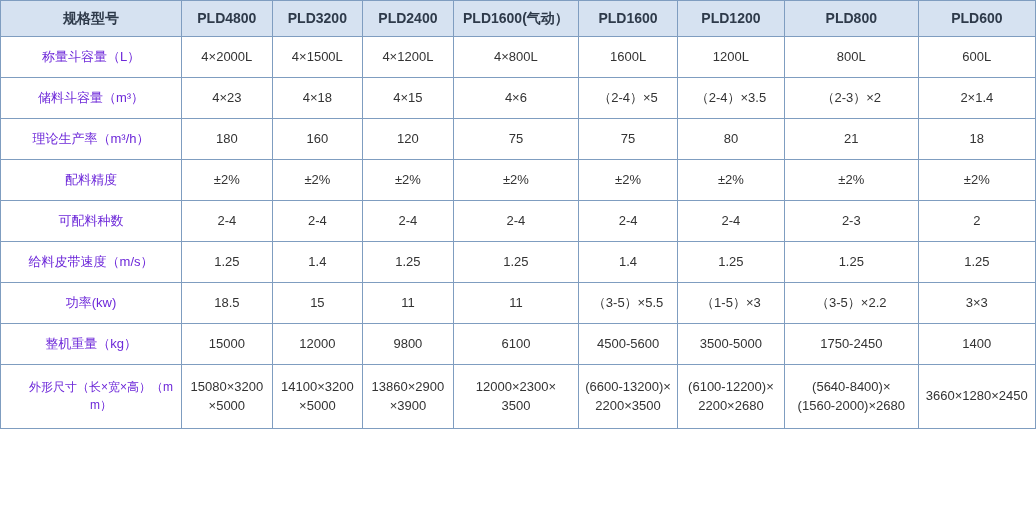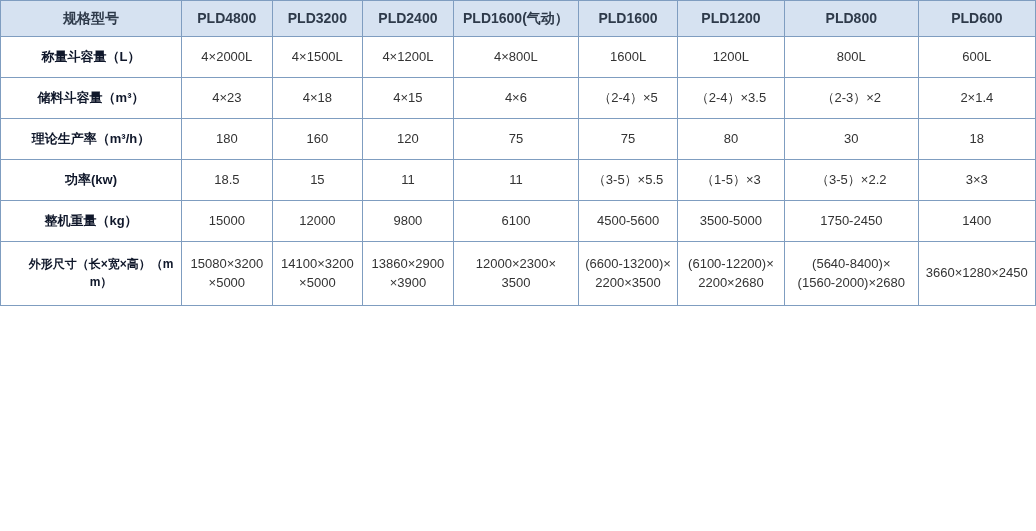--- a/index.html
+++ b/index.html
@@ -48,22 +48,21 @@
   }
   table.spec tbody td {
     height: 41px;
     background: #ffffff;
   }
   table.spec tbody tr.tall td {
     height: 64px;
   }
   table.spec tbody td.label {
     font-size: 13px;
-    color: #0f172a;
-    font-weight: bold;
+    color: #6d28d9;
   }
   table.spec tbody tr.tall td.label {
     font-size: 12px;
     padding-left: 23px;
   }
   .cellwrap {
     display: block;
     white-space: pre-line;
   }
 </style>
@@ -119,22 +118,55 @@
       <td>2×1.4</td>
     </tr>
     <tr>
       <td class="label">理论生产率（m³/h）</td>
       <td>180</td>
       <td>160</td>
       <td>120</td>
       <td>75</td>
       <td>75</td>
       <td>80</td>
-      <td>30</td>
+      <td>21</td>
       <td>18</td>
+    </tr>
+    <tr>
+      <td class="label">配料精度</td>
+      <td>±2%</td>
+      <td>±2%</td>
+      <td>±2%</td>
+      <td>±2%</td>
+      <td>±2%</td>
+      <td>±2%</td>
+      <td>±2%</td>
+      <td>±2%</td>
+    </tr>
+    <tr>
+      <td class="label">可配料种数</td>
+      <td>2-4</td>
+      <td>2-4</td>
+      <td>2-4</td>
+      <td>2-4</td>
+      <td>2-4</td>
+      <td>2-4</td>
+      <td>2-3</td>
+      <td>2</td>
+    </tr>
+    <tr>
+      <td class="label">给料皮带速度（m/s）</td>
+      <td>1.25</td>
+      <td>1.4</td>
+      <td>1.25</td>
+      <td>1.25</td>
+      <td>1.4</td>
+      <td>1.25</td>
+      <td>1.25</td>
+      <td>1.25</td>
     </tr>
     <tr>
       <td class="label">功率(kw)</td>
       <td>18.5</td>
       <td>15</td>
       <td>11</td>
       <td>11</td>
       <td>（3-5）×5.5</td>
       <td>（1-5）×3</td>
       <td>（3-5）×2.2</td>

